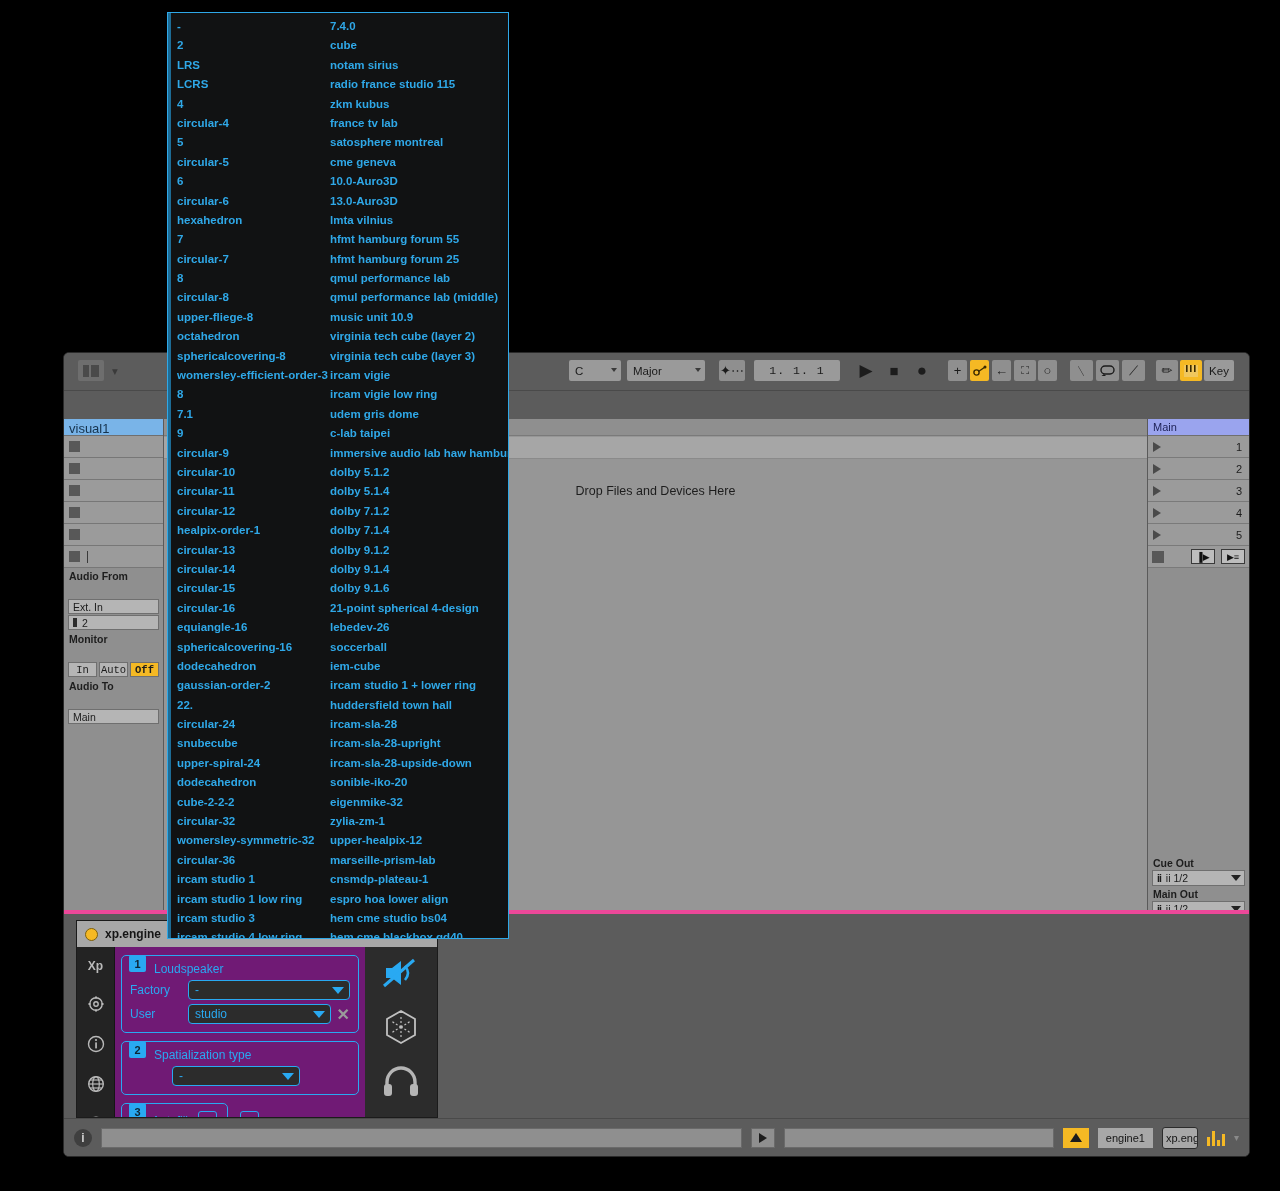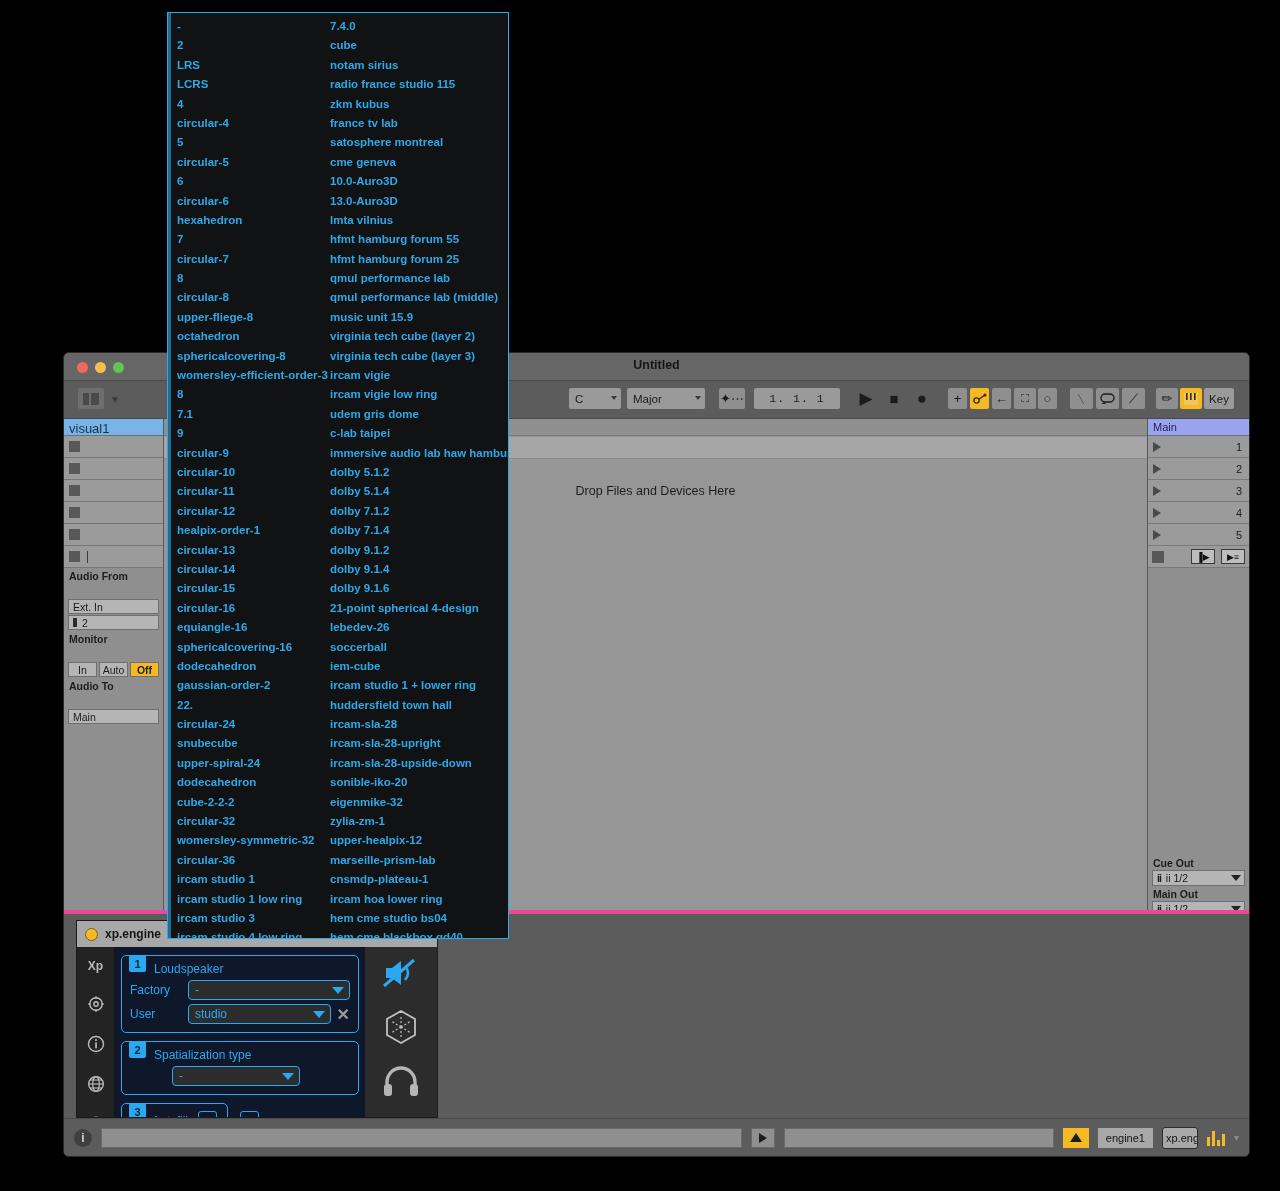--- a/index.html
+++ b/index.html
@@ -47,21 +47,21 @@
   .clipslot { height:22px; border-bottom:1px solid #777; background:#9b9b9b;
               display:flex; align-items:center; padding-left:5px; }
   .clipslot .sq { width:11px;height:11px;background:#585858; }
   .slot-caret { width:1px;height:12px;background:#3a3a3a; margin-left:7px; }
 
   .io-label { font-size:10.5px; color:#1d1d1d; padding:2px 4px 16px 5px; font-weight:bold; }
   .io-field { margin:1px 4px; height:15px; background:#b5b5b5; border:1px solid #6f6f6f;
               font-size:10.5px; color:#1b1b1b; padding:1px 4px; display:flex;
               align-items:center; }
   .io-field .bar { width:4px;height:9px;background:#2b2b2b;margin-right:5px; }
-  .mon-row { display:flex; gap:2px; padding:1px 4px; }
+  .mon-row { display:flex; gap:2px; padding:1px 4px;font-family:Liberation Mono, monospace; }
   .mon-btn { flex:1; height:15px; background:#b5b5b5; border:1px solid #6f6f6f;
              font-size:10.5px; color:#1b1b1b; display:flex; align-items:center;
              justify-content:center; }
   .mon-btn.on { background:#f5b924; font-weight:bold; }
 
   .mixer { position:absolute; left:4px; right:4px; bottom:6px; height:150px;
            background:#919191; border-top:1px solid #6d6d6d; }
   .volbox { position:absolute; left:6px; top:16px; width:50px; height:15px;
             background:#cfcfcf; border:1px solid #555; border-radius:8px;
             font-size:11px; color:#111; display:flex; align-items:center;
@@ -140,21 +140,21 @@
   #device-row { position:absolute; left:12px; top:6px; right:12px; bottom:38px;
                 display:flex; gap:8px; }
   #xp-device { width:362px; background:#2c2c2c; border:1px solid #1b1b1b;
                position:relative; overflow:hidden; }
   #xp-title { height:26px; background:#a8a8a8; display:flex; align-items:center;
               padding-left:8px; gap:7px; }
   #xp-title .led { width:13px;height:13px;border-radius:50%;background:#f5b924;
                    border:1px solid #7d5f0c; }
   #xp-title .nm { font-size:12px; color:#151515; font-weight:bold; }
   #xp-inner { position:absolute; top:26px; left:0; right:0; bottom:0; display:flex;
-              background:#0f172a;justify-content:center; }
+              background:#701a75;justify-content:center; }
   #xp-side { width:38px; background:#232323; border-right:1px solid #151515;
              display:flex; flex-direction:column; align-items:center;
              padding-top:12px; gap:22px; }
   #xp-side .sico { width:21px;height:21px; color:#b9b9b9; display:flex;
                    align-items:center; justify-content:center; font-size:12px; }
   #xp-main { flex:1; position:relative; padding:8px 6px; }
   #xp-right { width:72px; background:#2c2c2c; display:flex; flex-direction:column;
               align-items:center; padding-top:10px; gap:16px; }
   #xp-right .lbl { font-size:11px; color:#c9c9c9; margin-top:2px; }
 
@@ -217,26 +217,20 @@
 
   #dd-sidebar { position:absolute; left:0; top:0; width:3px; bottom:0; background:#1d6c96; }
 </style>
 </head>
 <body>
 
 <div id="root">
 
   <div id="live-window">
 
-    <div id="titlebar">
-      <span class="traffic tl-red"></span>
-      <span class="traffic tl-yellow"></span>
-      <span class="traffic tl-green"></span>
-      <div id="win-title">Untitled</div>
-    </div>
 
     <div id="toolbar">
       <div class="tb" style="left:14px;width:26px;background:#6e6e6e;">
         <svg width="16" height="12">
             <rect x="0" y="0" width="6" height="12" fill="#4a4a4a"></rect>
             <rect x="8" y="0" width="8" height="12" fill="#4a4a4a"></rect>
           </svg>
       </div>
       <div class="tb dark" style="left:44px;width:14px;color:#3a3a3a;">▾</div>
       <div class="tb" style="left:120px;width:46px;">Link</div>
@@ -655,21 +649,21 @@
           <div class="dd-item">france tv lab</div>
           <div class="dd-item">satosphere montreal</div>
           <div class="dd-item">cme geneva</div>
           <div class="dd-item">10.0-Auro3D</div>
           <div class="dd-item">13.0-Auro3D</div>
           <div class="dd-item">lmta vilnius</div>
           <div class="dd-item">hfmt hamburg forum 55</div>
           <div class="dd-item">hfmt hamburg forum 25</div>
           <div class="dd-item">qmul performance lab</div>
           <div class="dd-item">qmul performance lab (middle)</div>
-          <div class="dd-item">music unit 15.9</div>
+          <div class="dd-item">music unit 10.9</div>
           <div class="dd-item">virginia tech cube (layer 2)</div>
           <div class="dd-item">virginia tech cube (layer 3)</div>
           <div class="dd-item">ircam vigie</div>
           <div class="dd-item">ircam vigie low ring</div>
           <div class="dd-item">udem gris dome</div>
           <div class="dd-item">c-lab taipei</div>
           <div class="dd-item">immersive audio lab haw hamburg</div>
           <div class="dd-item">dolby 5.1.2</div>
           <div class="dd-item">dolby 5.1.4</div>
           <div class="dd-item">dolby 7.1.2</div>
@@ -685,20 +679,20 @@
           <div class="dd-item">huddersfield town hall</div>
           <div class="dd-item">ircam-sla-28</div>
           <div class="dd-item">ircam-sla-28-upright</div>
           <div class="dd-item">ircam-sla-28-upside-down</div>
           <div class="dd-item">sonible-iko-20</div>
           <div class="dd-item">eigenmike-32</div>
           <div class="dd-item">zylia-zm-1</div>
           <div class="dd-item">upper-healpix-12</div>
           <div class="dd-item">marseille-prism-lab</div>
           <div class="dd-item">cnsmdp-plateau-1</div>
-          <div class="dd-item">ircam hoa lower ring</div>
+          <div class="dd-item">espro hoa lower align</div>
           <div class="dd-item">hem cme studio bs04</div>
           <div class="dd-item">hem cme blackbox gd40</div>
         </div>
     </div>
   </div>
 
 </div>
 
 </body></html>

